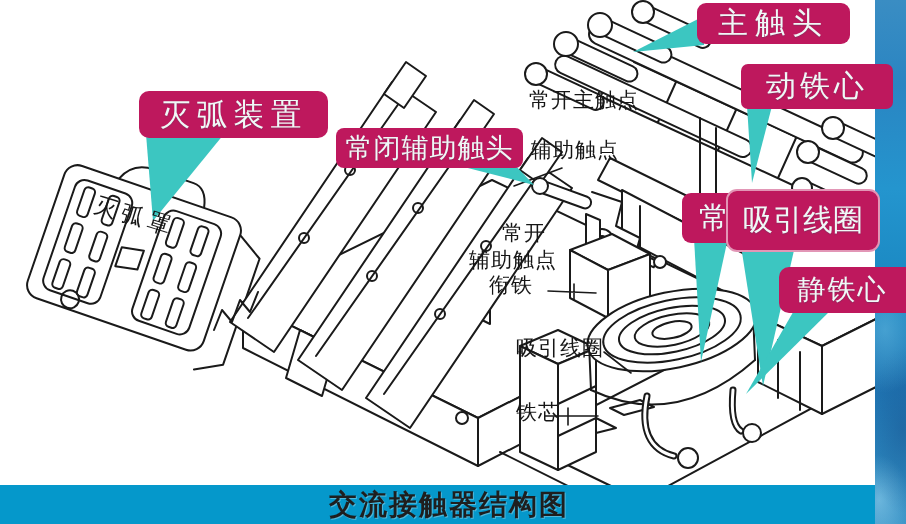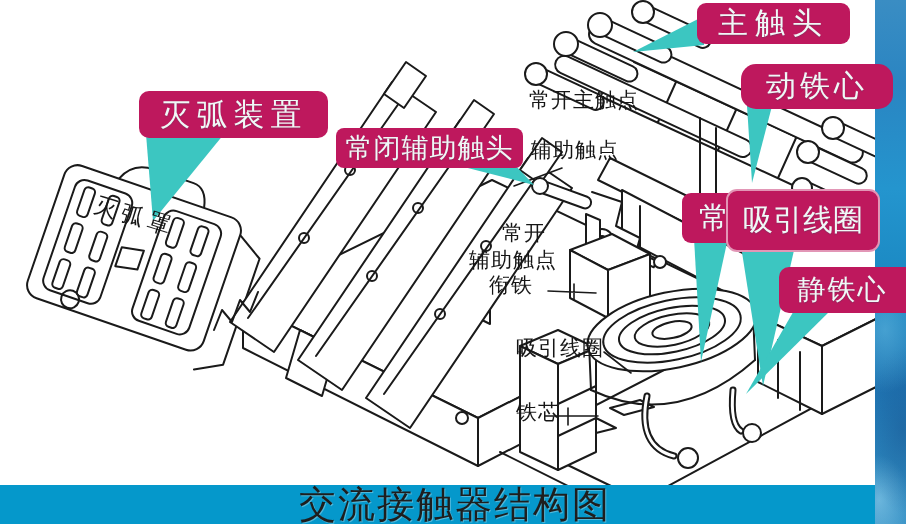--- a/index.html
+++ b/index.html
@@ -22,36 +22,36 @@
       radial-gradient(50px 120px at 28px 430px, rgba(20,70,130,.35), rgba(20,70,130,0) 70%),
       radial-gradient(40px 60px at 4px 500px, rgba(160,220,245,.5), rgba(160,220,245,0) 75%),
       linear-gradient(180deg,#3a8dc3 0%,#2a85c2 16%,#2495ce 36%,#1a88c2 55%,#1f74b2 74%,#2c86bd 90%,#3f97c9 100%);
   }
   
   #footer-bar{
     position:absolute;left:0;top:485px;width:875px;height:39px;z-index:4;
     background:#0598cb;
   }
   #footer-bar .caption{
-    position:absolute;left:299px;top:2px;line-height:36px;
-    font-size:37px;font-weight:normal;color:#1e1e1e;letter-spacing:2px;
+    position:absolute;left:329px;top:2px;line-height:36px;
+    font-size:28px;font-weight:bold;color:#1e1e1e;letter-spacing:2px;
     text-shadow:1px 1px 0 rgba(255,255,255,.30);white-space:nowrap;
   }
   
   .callout{
     position:absolute;z-index:10;background:#be185d;color:#f0f8f7;
     display:flex;align-items:center;justify-content:center;
     box-sizing:border-box;white-space:nowrap;
     text-shadow:0 1px 1px rgba(0,90,90,.25);
     font-family:"Liberation Serif","DejaVu Serif",serif;
   }
   #co-arc{left:139px;top:91px;width:189px;height:47px;border-radius:10px;font-size:31px;letter-spacing:6px;}
   #co-ncaux{left:336px;top:128px;width:187px;height:40px;border-radius:8px;font-size:27px;letter-spacing:1px;}
   #co-main{left:697px;top:3px;width:153px;height:41px;border-radius:9px;font-size:30px;letter-spacing:7px;}
-  #co-move{left:741px;top:64px;width:152px;height:45px;border-radius:15px;font-size:30px;letter-spacing:4px;}
+  #co-move{left:741px;top:64px;width:152px;height:45px;border-radius:7px;font-size:30px;letter-spacing:4px;}
   #co-partial{left:682px;top:193px;width:172px;height:50px;border-radius:9px;font-size:30px;justify-content:flex-start;padding-left:17px;z-index:10;}
   #co-coil{left:726px;top:189px;width:154px;height:63px;border-radius:11px;font-size:30px;border:2px solid rgba(255,255,255,.55);z-index:11;}
   #co-static{left:779px;top:267px;width:127px;height:46px;border-radius:10px 0 0 10px;font-size:28px;letter-spacing:2px;z-index:11;}
 </style>
 </head>
 <body>
 
 <div id="slide">
 
   <svg id="drawing" width="906" height="524" viewBox="0 0 906 524" stroke="#1a1a1a" stroke-width="2" fill="none" stroke-linejoin="round" stroke-linecap="round">

